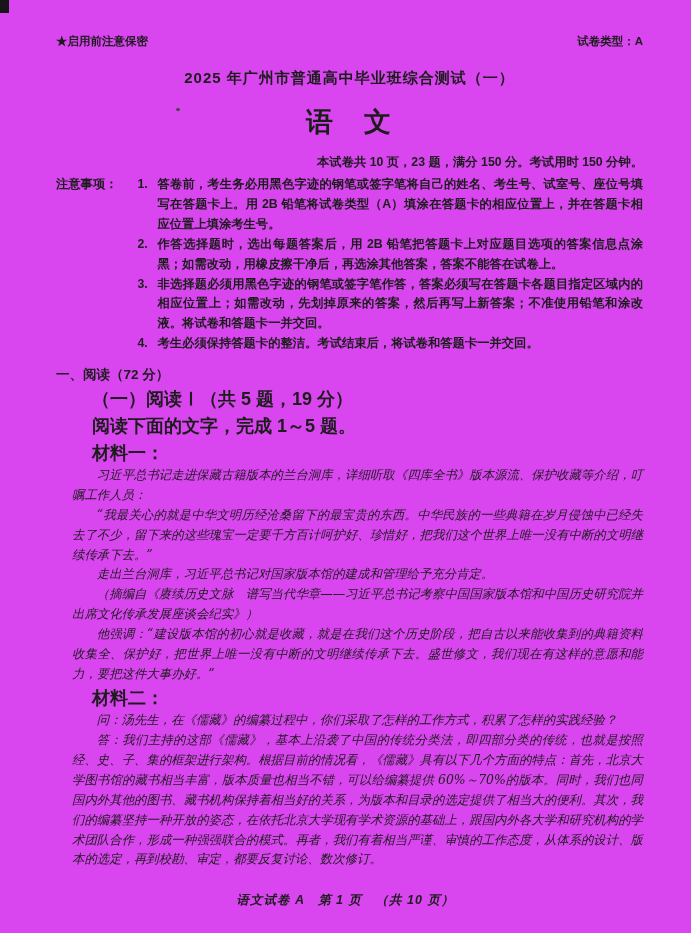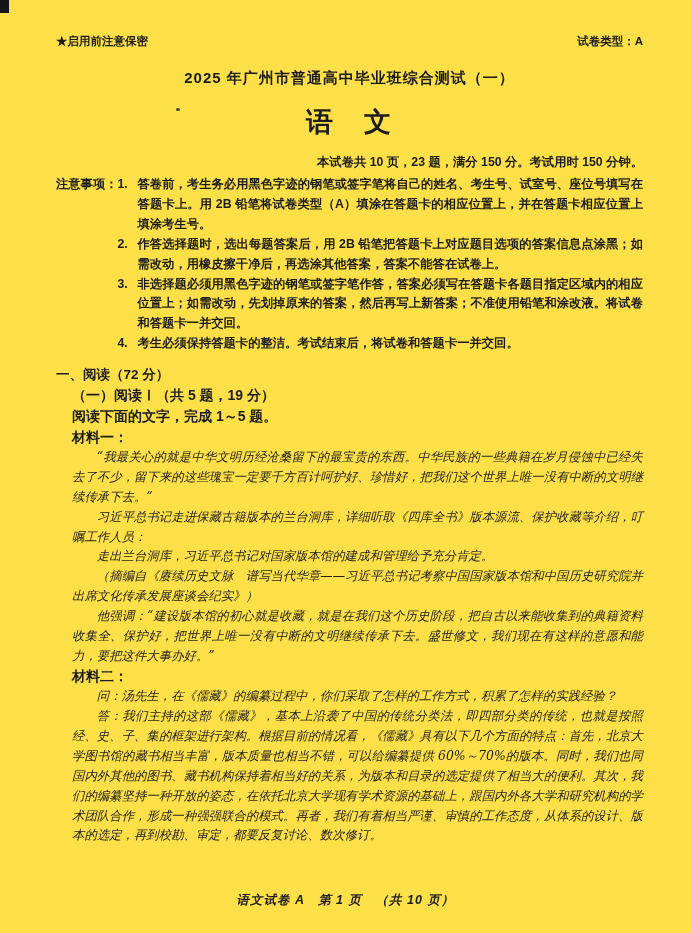--- a/index.html
+++ b/index.html
@@ -5,21 +5,21 @@
   html, body {
     margin: 0;
     padding: 0;
     background: #e9e9e7;
   }
   .page {
     position: relative;
     width: 691px;
     height: 933px;
     margin: 0 auto;
-    background: #fde047;
+    background: #d946ef;
     color: #1c1c1c;
     font-family: "Liberation Sans", sans-serif;
     overflow: hidden;
     box-sizing: border-box;
     padding: 34px 48px 0 56px;
   }
   .corner-mark {
     position: absolute;
     left: 0; top: 0;
     width: 9px; height: 13px;
@@ -58,20 +58,21 @@
     font-size: 12.3px;
     font-weight: bold;
     text-align: right;
   }
   .notes {
     display: flex;
     margin-top: 4px;
     font-size: 12.3px;
     font-weight: bold;
     line-height: 1.62;
+    gap: 20px;
   }
   .notes-label {
     flex: 0 0 auto;
     white-space: nowrap;
   }
   .notes-items { flex: 1 1 auto; }
   .note-item { display: flex; }
   .note-num {
     flex: 0 0 20px;
     white-space: nowrap;
@@ -79,22 +80,22 @@
   .note-text {
     flex: 1 1 auto;
     text-align: justify;
   }
   .section-heading {
     margin: 12px 0 0 0;
     font-size: 13.5px;
     font-weight: bold;
   }
   .part-heading, .read-instruction, .material-label {
-    margin: 3px 0 0 16px;
-    font-size: 14px;
+    margin: 3px 0 0 36px;
+    font-size: 18px;
     font-weight: bold;
   }
   .kai p {
     margin: 0 0 0 16px;
     font-family: "DejaVu Serif", "Liberation Serif", serif;
     font-style: italic;
     font-size: 12.4px;
     line-height: 1.6;
     text-indent: 2em;
     text-align: justify;
@@ -149,22 +150,22 @@
       </div>
     </div>
   </div>
 
   <h3 class="section-heading">一、阅读（72 分）</h3>
   <p class="part-heading">（一）阅读Ⅰ（共 5 题，19 分）</p>
   <p class="read-instruction">阅读下面的文字，完成 1～5 题。</p>
 
   <p class="material-label">材料一：</p>
   <div class="kai">
+    <p>习近平总书记走进保藏古籍版本的兰台洞库，详细听取《四库全书》版本源流、保护收藏等介绍，叮嘱工作人员：</p>
     <p>“我最关心的就是中华文明历经沧桑留下的最宝贵的东西。中华民族的一些典籍在岁月侵蚀中已经失去了不少，留下来的这些瑰宝一定要千方百计呵护好、珍惜好，把我们这个世界上唯一没有中断的文明继续传承下去。”</p>
-    <p>习近平总书记走进保藏古籍版本的兰台洞库，详细听取《四库全书》版本源流、保护收藏等介绍，叮嘱工作人员：</p>
     <p>走出兰台洞库，习近平总书记对国家版本馆的建成和管理给予充分肯定。</p>
     <p>（摘编自《赓续历史文脉　谱写当代华章——习近平总书记考察中国国家版本馆和中国历史研究院并出席文化传承发展座谈会纪实》）</p>
     <p>他强调：“建设版本馆的初心就是收藏，就是在我们这个历史阶段，把自古以来能收集到的典籍资料收集全、保护好，把世界上唯一没有中断的文明继续传承下去。盛世修文，我们现在有这样的意愿和能力，要把这件大事办好。”</p>
   </div>
 
   <p class="material-label">材料二：</p>
   <div class="kai">
     <p class="q-para">问：汤先生，在《儒藏》的编纂过程中，你们采取了怎样的工作方式，积累了怎样的实践经验？</p>
     <p>答：我们主持的这部《儒藏》，基本上沿袭了中国的传统分类法，即四部分类的传统，也就是按照经、史、子、集的框架进行架构。根据目前的情况看，《儒藏》具有以下几个方面的特点：首先，北京大学图书馆的藏书相当丰富，版本质量也相当不错，可以给编纂提供 60%～70%的版本。同时，我们也同国内外其他的图书、藏书机构保持着相当好的关系，为版本和目录的选定提供了相当大的便利。其次，我们的编纂坚持一种开放的姿态，在依托北京大学现有学术资源的基础上，跟国内外各大学和研究机构的学术团队合作，形成一种强强联合的模式。再者，我们有着相当严谨、审慎的工作态度，从体系的设计、版本的选定，再到校勘、审定，都要反复讨论、数次修订。</p>
   </div>

